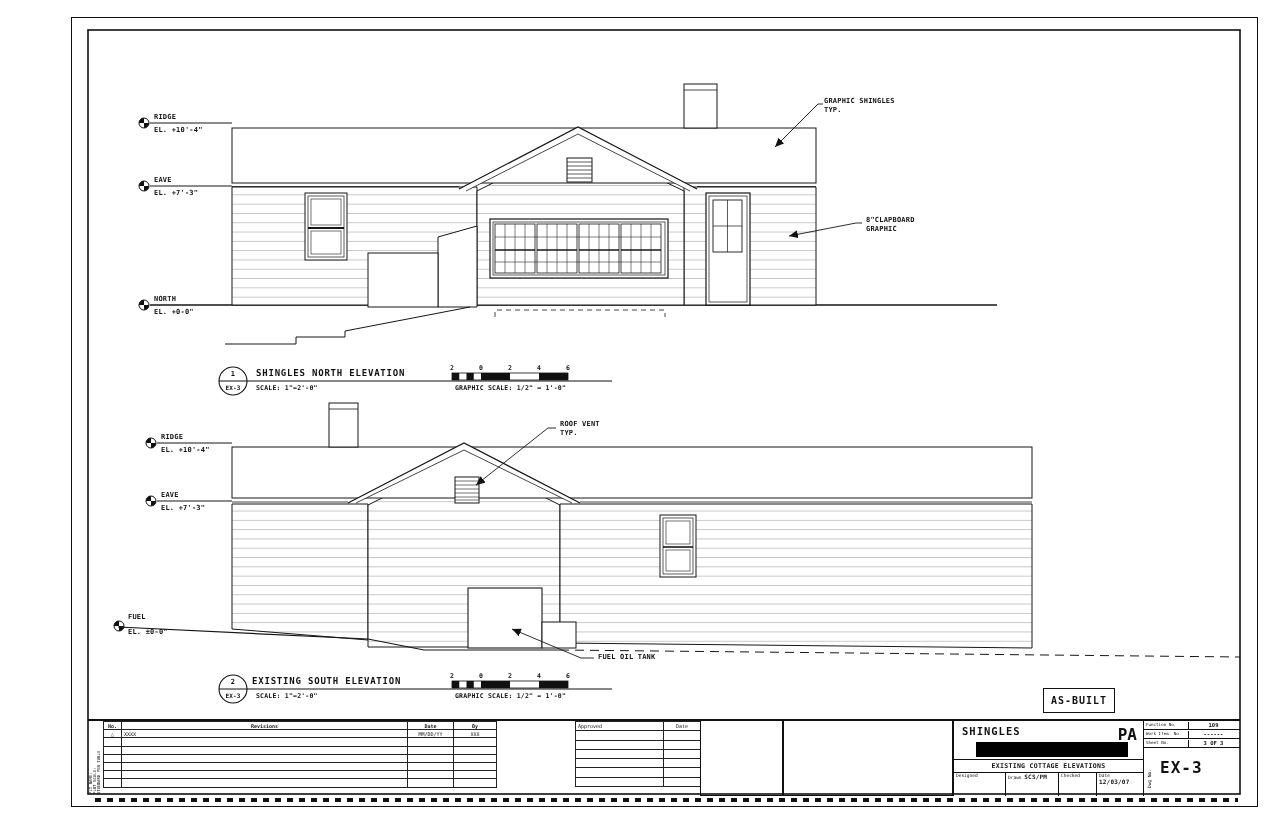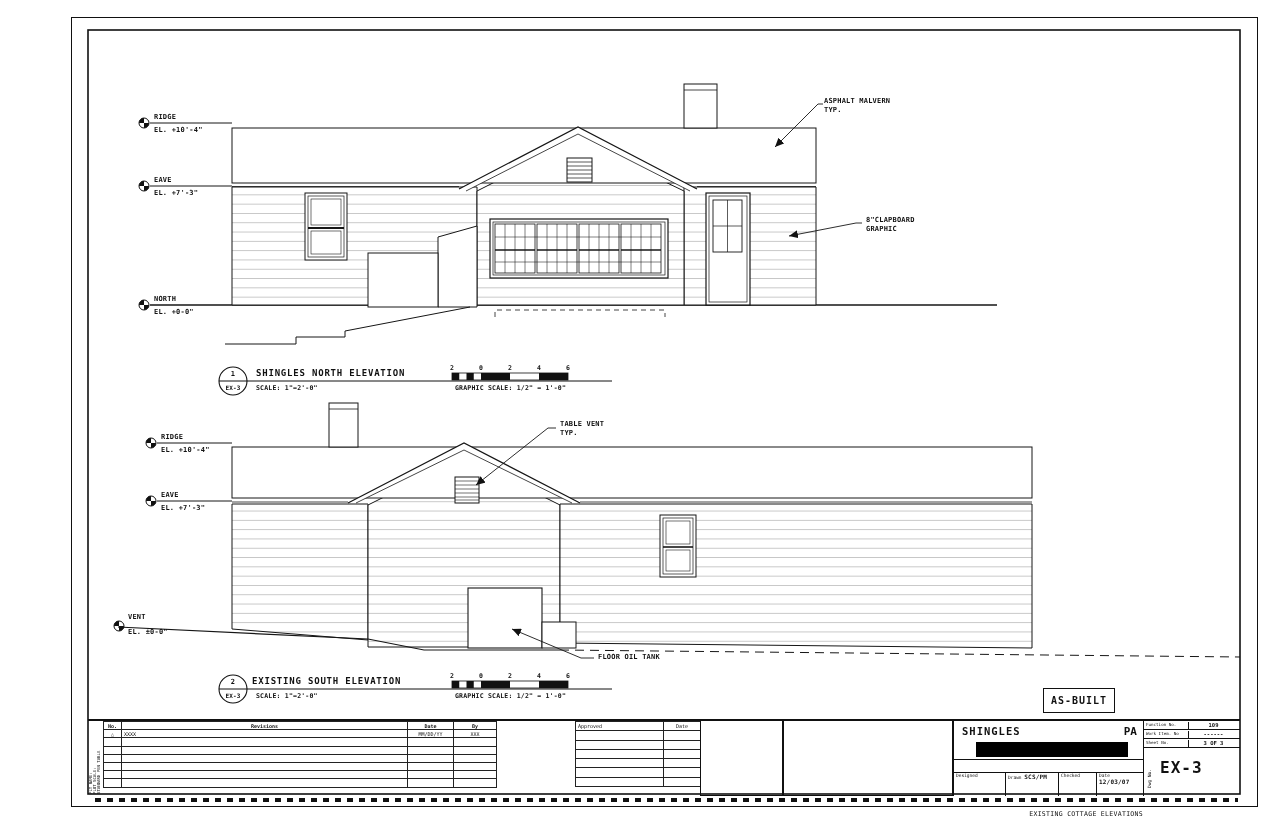--- a/index.html
+++ b/index.html
@@ -19,24 +19,24 @@
   .tb *{box-sizing:border-box;}
   table.rev{position:absolute;left:15px;top:0;border-collapse:collapse;table-layout:fixed;}
   table.rev td{border:1px solid #222;font:normal 5px "DejaVu Sans Mono",monospace;
                height:8.2px;padding:0 2px;overflow:hidden;white-space:nowrap;}
   table.rev td.hd{text-align:center;font-weight:bold;}
   .marginnote{position:absolute;left:1px;top:73px;width:70px;transform:rotate(-90deg);
               transform-origin:0 0;font-size:4px;line-height:4px;white-space:nowrap;}
   .boxempty{position:absolute;top:0;height:75px;border:1.5px solid #111;border-top:none;}
   .malvern{position:absolute;left:865px;top:0;width:190px;height:75px;border-left:1.5px solid #111;}
   .city{position:absolute;left:8px;top:4px;font-size:10.5px;font-weight:bold;letter-spacing:1px;}
-  .state{position:absolute;right:6px;top:4px;font-size:11px;font-weight:bold;}
+  .state{position:absolute;right:6px;top:4px;font-size:16px;font-weight:bold;}
   .redact{position:absolute;left:22px;top:21px;width:152px;height:15px;background:#000;}
   .hr1{position:absolute;left:0;top:38px;width:100%;border-top:1px solid #111;}
-  .dtitle{position:absolute;left:0;top:41px;width:100%;text-align:right;font-size:6.5px;font-weight:normal;letter-spacing:.3px;margin-top:48px;}
+  .dtitle{position:absolute;left:0;top:41px;width:100%;text-align:center;font-size:6.5px;font-weight:bold;letter-spacing:.3px;}
   .hr2{position:absolute;left:0;top:51px;width:100%;border-top:1px solid #111;}
   .mcell{position:absolute;top:51px;height:24px;border-left:1px solid #111;font-size:4.5px;padding:1px 2px;}
   .mcell b{font-size:6px;letter-spacing:.2px;}
   .sinfo{position:absolute;left:1055px;top:0;width:97px;height:75px;border-left:1.5px solid #111;}
   .srow{position:absolute;left:0;width:100%;height:9px;border-bottom:1px solid #111;}
   .srow .l{position:absolute;left:2px;top:1px;font-size:4.2px;}
   .srow .v{position:absolute;left:44px;top:1px;width:50px;font-size:5.5px;font-weight:bold;text-align:center;border-left:.8px solid #111;height:8px;line-height:7px;}
   .dwg{position:absolute;left:0;top:27px;width:100%;height:48px;}
   .dwglab{position:absolute;left:3px;top:40px;transform:rotate(-90deg);transform-origin:0 0;font-size:4.5px;}
   .dwgval{position:absolute;left:16px;top:10px;font-size:16px;font-weight:bold;letter-spacing:1px;}
@@ -261,47 +261,47 @@
   </g>
 </svg>
 
 <div class="lbl" style="left:154px;top:113px">RIDGE</div>
 <div class="lbl" style="left:154px;top:126px">EL. +10'-4"</div>
 <div class="lbl" style="left:154px;top:176px">EAVE</div>
 <div class="lbl" style="left:154px;top:189px">EL. +7'-3"</div>
 <div class="lbl" style="left:154px;top:295px">NORTH</div>
 <div class="lbl" style="left:154px;top:308px">EL. +0-0"</div>
 
-<div class="lbl" style="left:824px;top:97px">ASPHALT MALVERN</div>
+<div class="lbl" style="left:824px;top:97px">GRAPHIC SHINGLES</div>
 <div class="lbl" style="left:824px;top:106px">TYP.</div>
 <div class="lbl" style="left:866px;top:216px">8"CLAPBOARD</div>
 <div class="lbl" style="left:866px;top:225px">GRAPHIC</div>
 
 <div class="lbl circnum" style="left:233px;top:370px">1</div>
 <div class="lbl circnum" style="left:233px;top:383px;font-size:6px">EX-3</div>
 <div class="lbl ttl" style="left:256px;top:369px">SHINGLES NORTH ELEVATION</div>
 <div class="lbl sub" style="left:256px;top:384px">SCALE: 1"=2'-0"</div>
 
 <div class="lbl tick" style="left:452px;top:364px">2</div>
 <div class="lbl tick" style="left:481px;top:364px">0</div>
 <div class="lbl tick" style="left:510px;top:364px">2</div>
 <div class="lbl tick" style="left:539px;top:364px">4</div>
 <div class="lbl tick" style="left:568px;top:364px">6</div>
 <div class="lbl sub" style="left:455px;top:384px">GRAPHIC SCALE: 1/2" = 1'-0"</div>
 
 <div class="lbl" style="left:161px;top:433px">RIDGE</div>
 <div class="lbl" style="left:161px;top:446px">EL. +10'-4"</div>
 <div class="lbl" style="left:161px;top:491px">EAVE</div>
 <div class="lbl" style="left:161px;top:504px">EL. +7'-3"</div>
-<div class="lbl" style="left:128px;top:613px">VENT</div>
+<div class="lbl" style="left:128px;top:613px">FUEL</div>
 <div class="lbl" style="left:128px;top:628px">EL. ±0-0"</div>
 
-<div class="lbl" style="left:560px;top:420px">TABLE VENT</div>
+<div class="lbl" style="left:560px;top:420px">ROOF VENT</div>
 <div class="lbl" style="left:560px;top:429px">TYP.</div>
-<div class="lbl" style="left:598px;top:653px">FLOOR OIL TANK</div>
+<div class="lbl" style="left:598px;top:653px">FUEL OIL TANK</div>
 
 <div class="lbl circnum" style="left:233px;top:678px">2</div>
 <div class="lbl circnum" style="left:233px;top:691px;font-size:6px">EX-3</div>
 <div class="lbl ttl" style="left:252px;top:677px">EXISTING SOUTH ELEVATION</div>
 <div class="lbl sub" style="left:256px;top:692px">SCALE: 1"=2'-0"</div>
 
 <div class="lbl tick" style="left:452px;top:672px">2</div>
 <div class="lbl tick" style="left:481px;top:672px">0</div>
 <div class="lbl tick" style="left:510px;top:672px">2</div>
 <div class="lbl tick" style="left:539px;top:672px">4</div>

